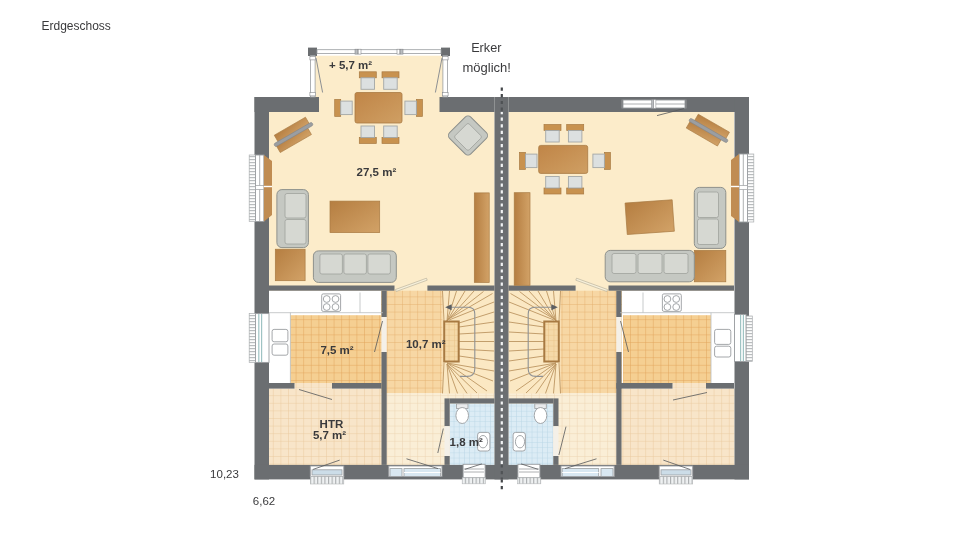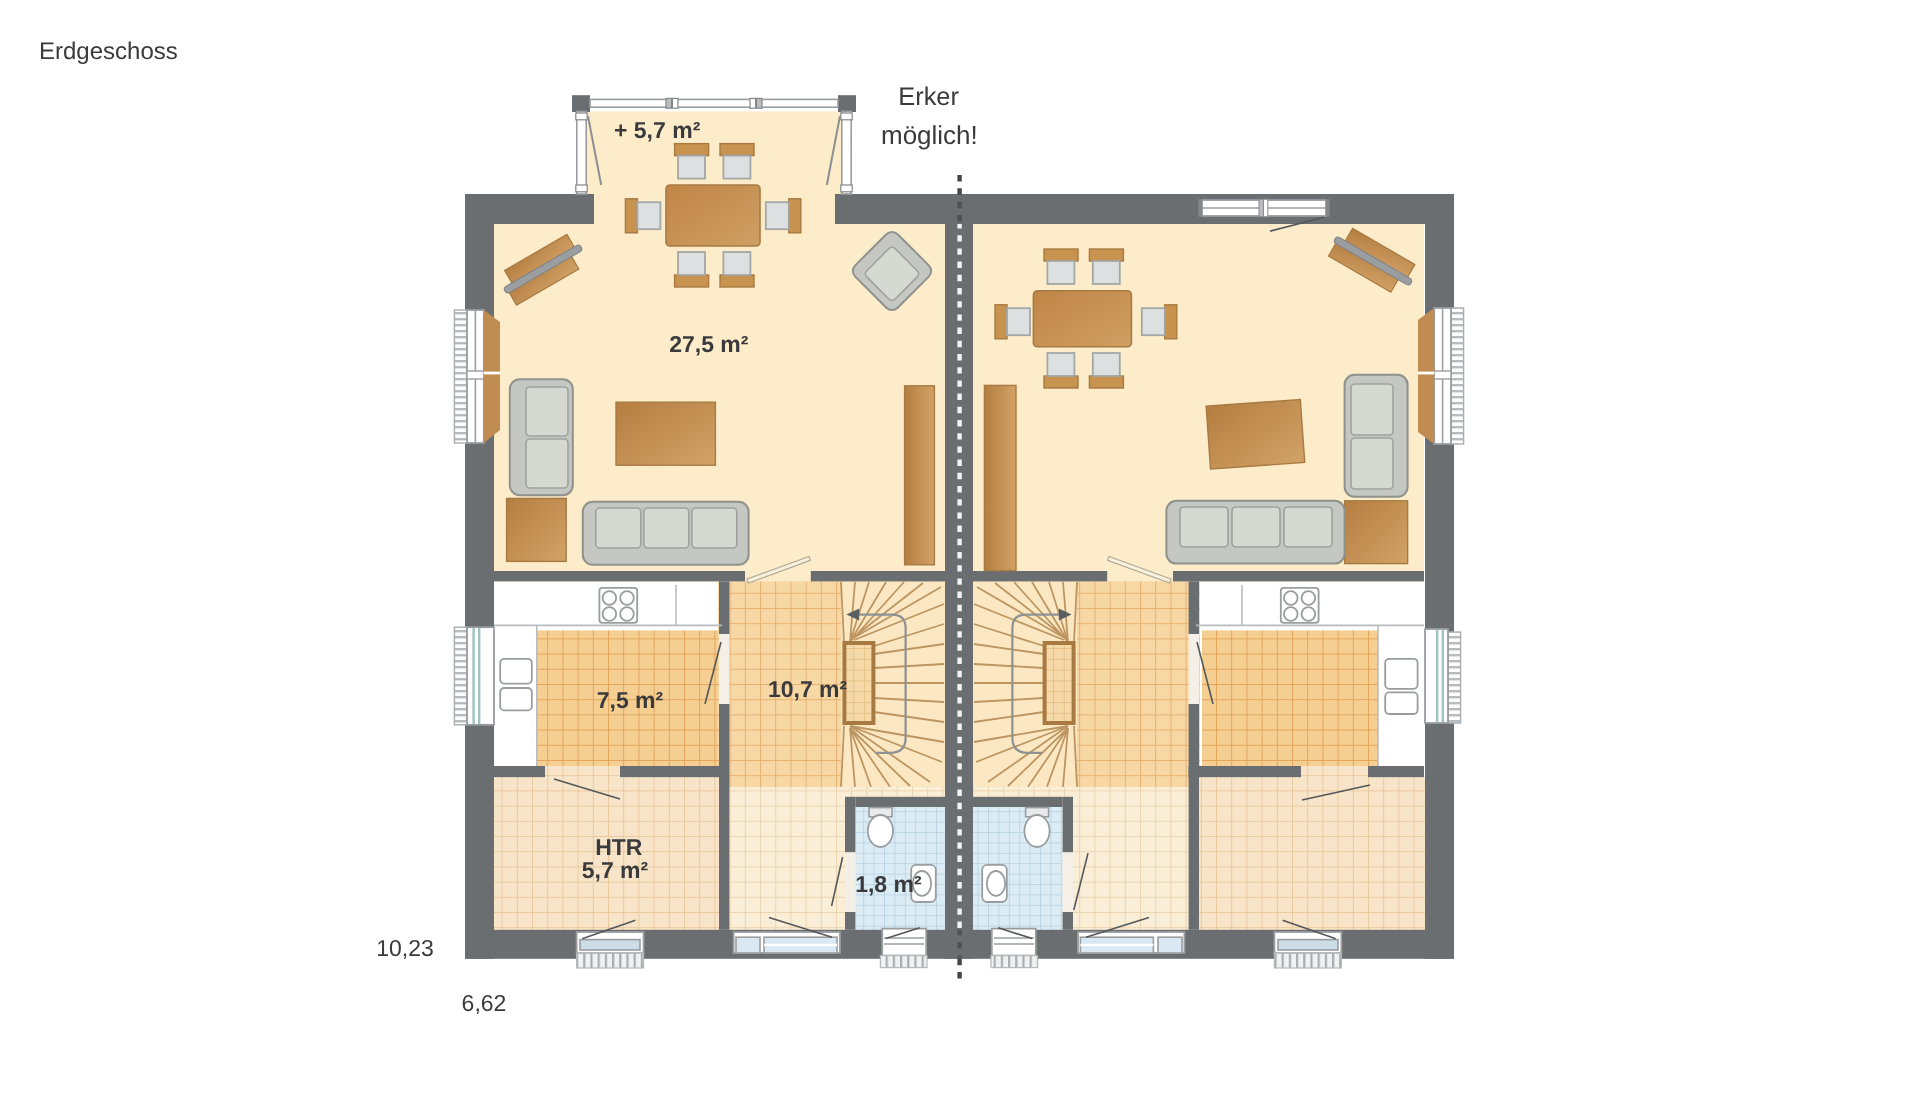--- a/index.html
+++ b/index.html
@@ -1,16 +1,16 @@
 <!DOCTYPE html>
 <html><head>
 <meta charset="utf-8">
 <style>
 html,body{margin:0;padding:0;background:#fff;}
-#stage{position:relative;width:842px;height:558px;font-family:"Liberation Sans",sans-serif;}
+#stage{position:relative;width:842px;height:558px;font-family:"Liberation Sans",sans-serif;margin-left:22px;}
 svg{display:block;}
 </style>
 </head>
 <body>
 <div id="stage">
 <svg width="960" height="558" viewBox="0 0 960 558">
 <defs>
   <pattern id="tileK" width="7.6" height="7.6" patternUnits="userSpaceOnUse">
     <rect width="7.6" height="7.6" fill="#f5cf92"></rect>
     <path d="M0,0H7.6M0,0V7.6" stroke="#dd9b4e" stroke-width="1" fill="none" opacity="0.8"></path>

